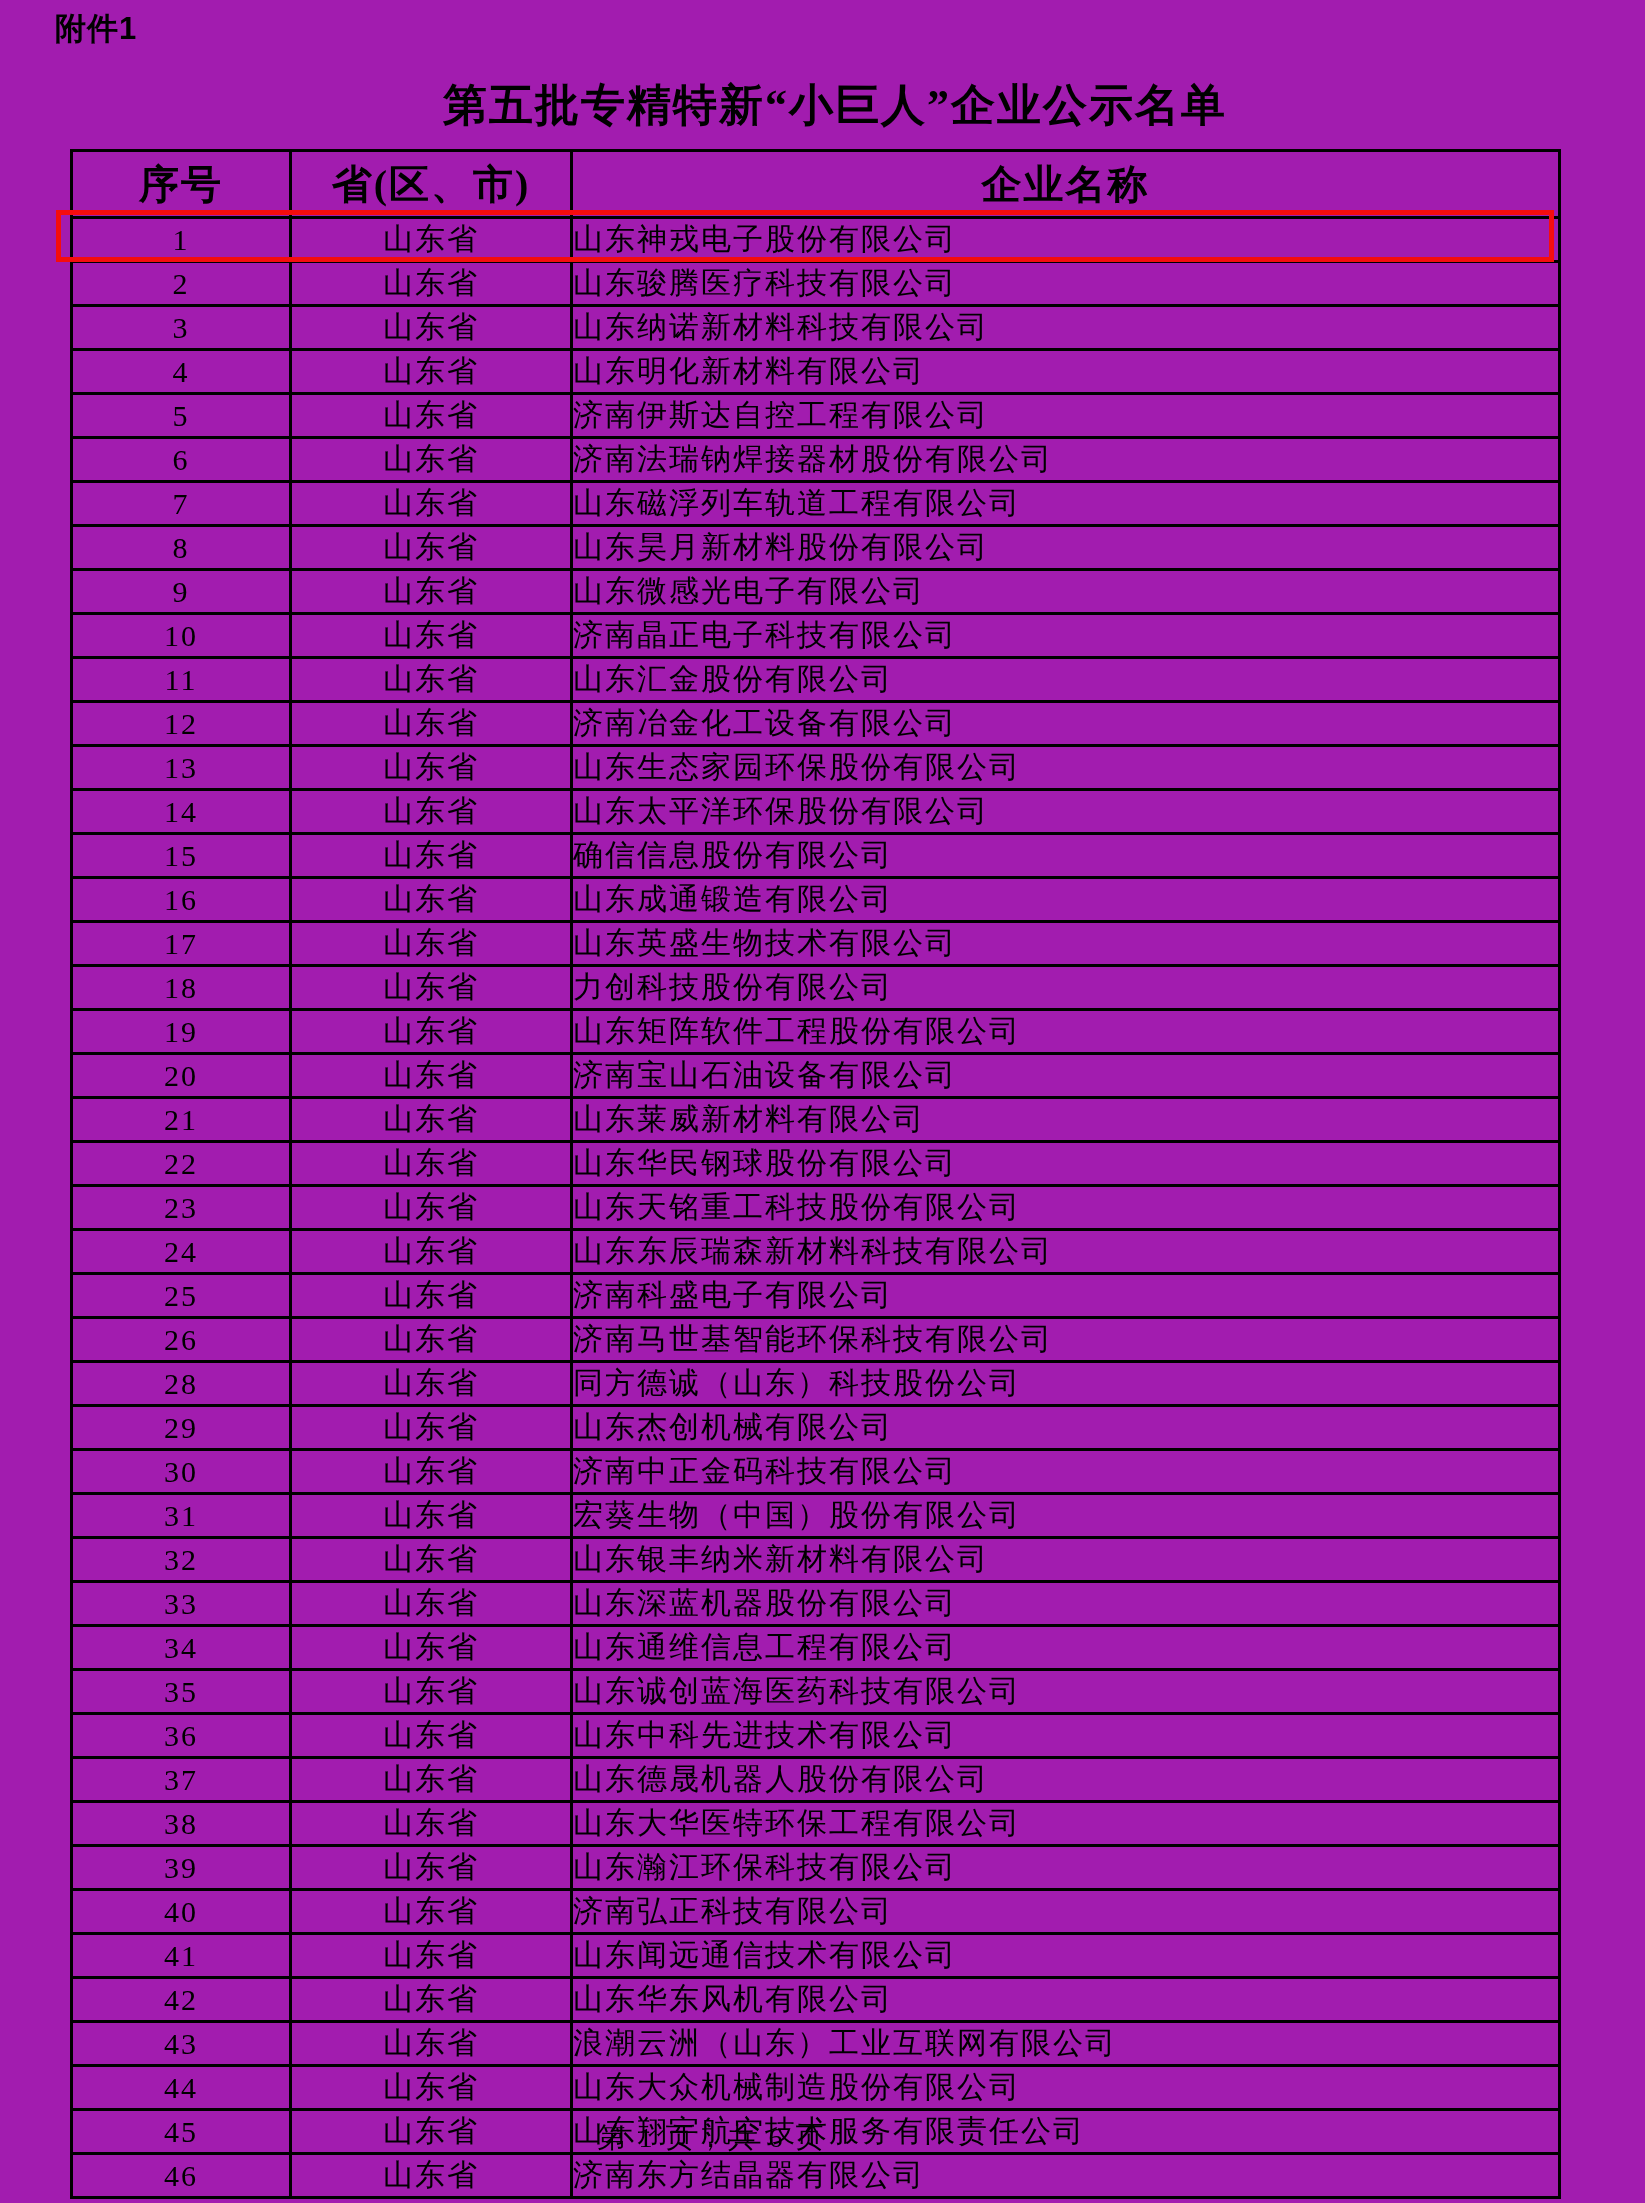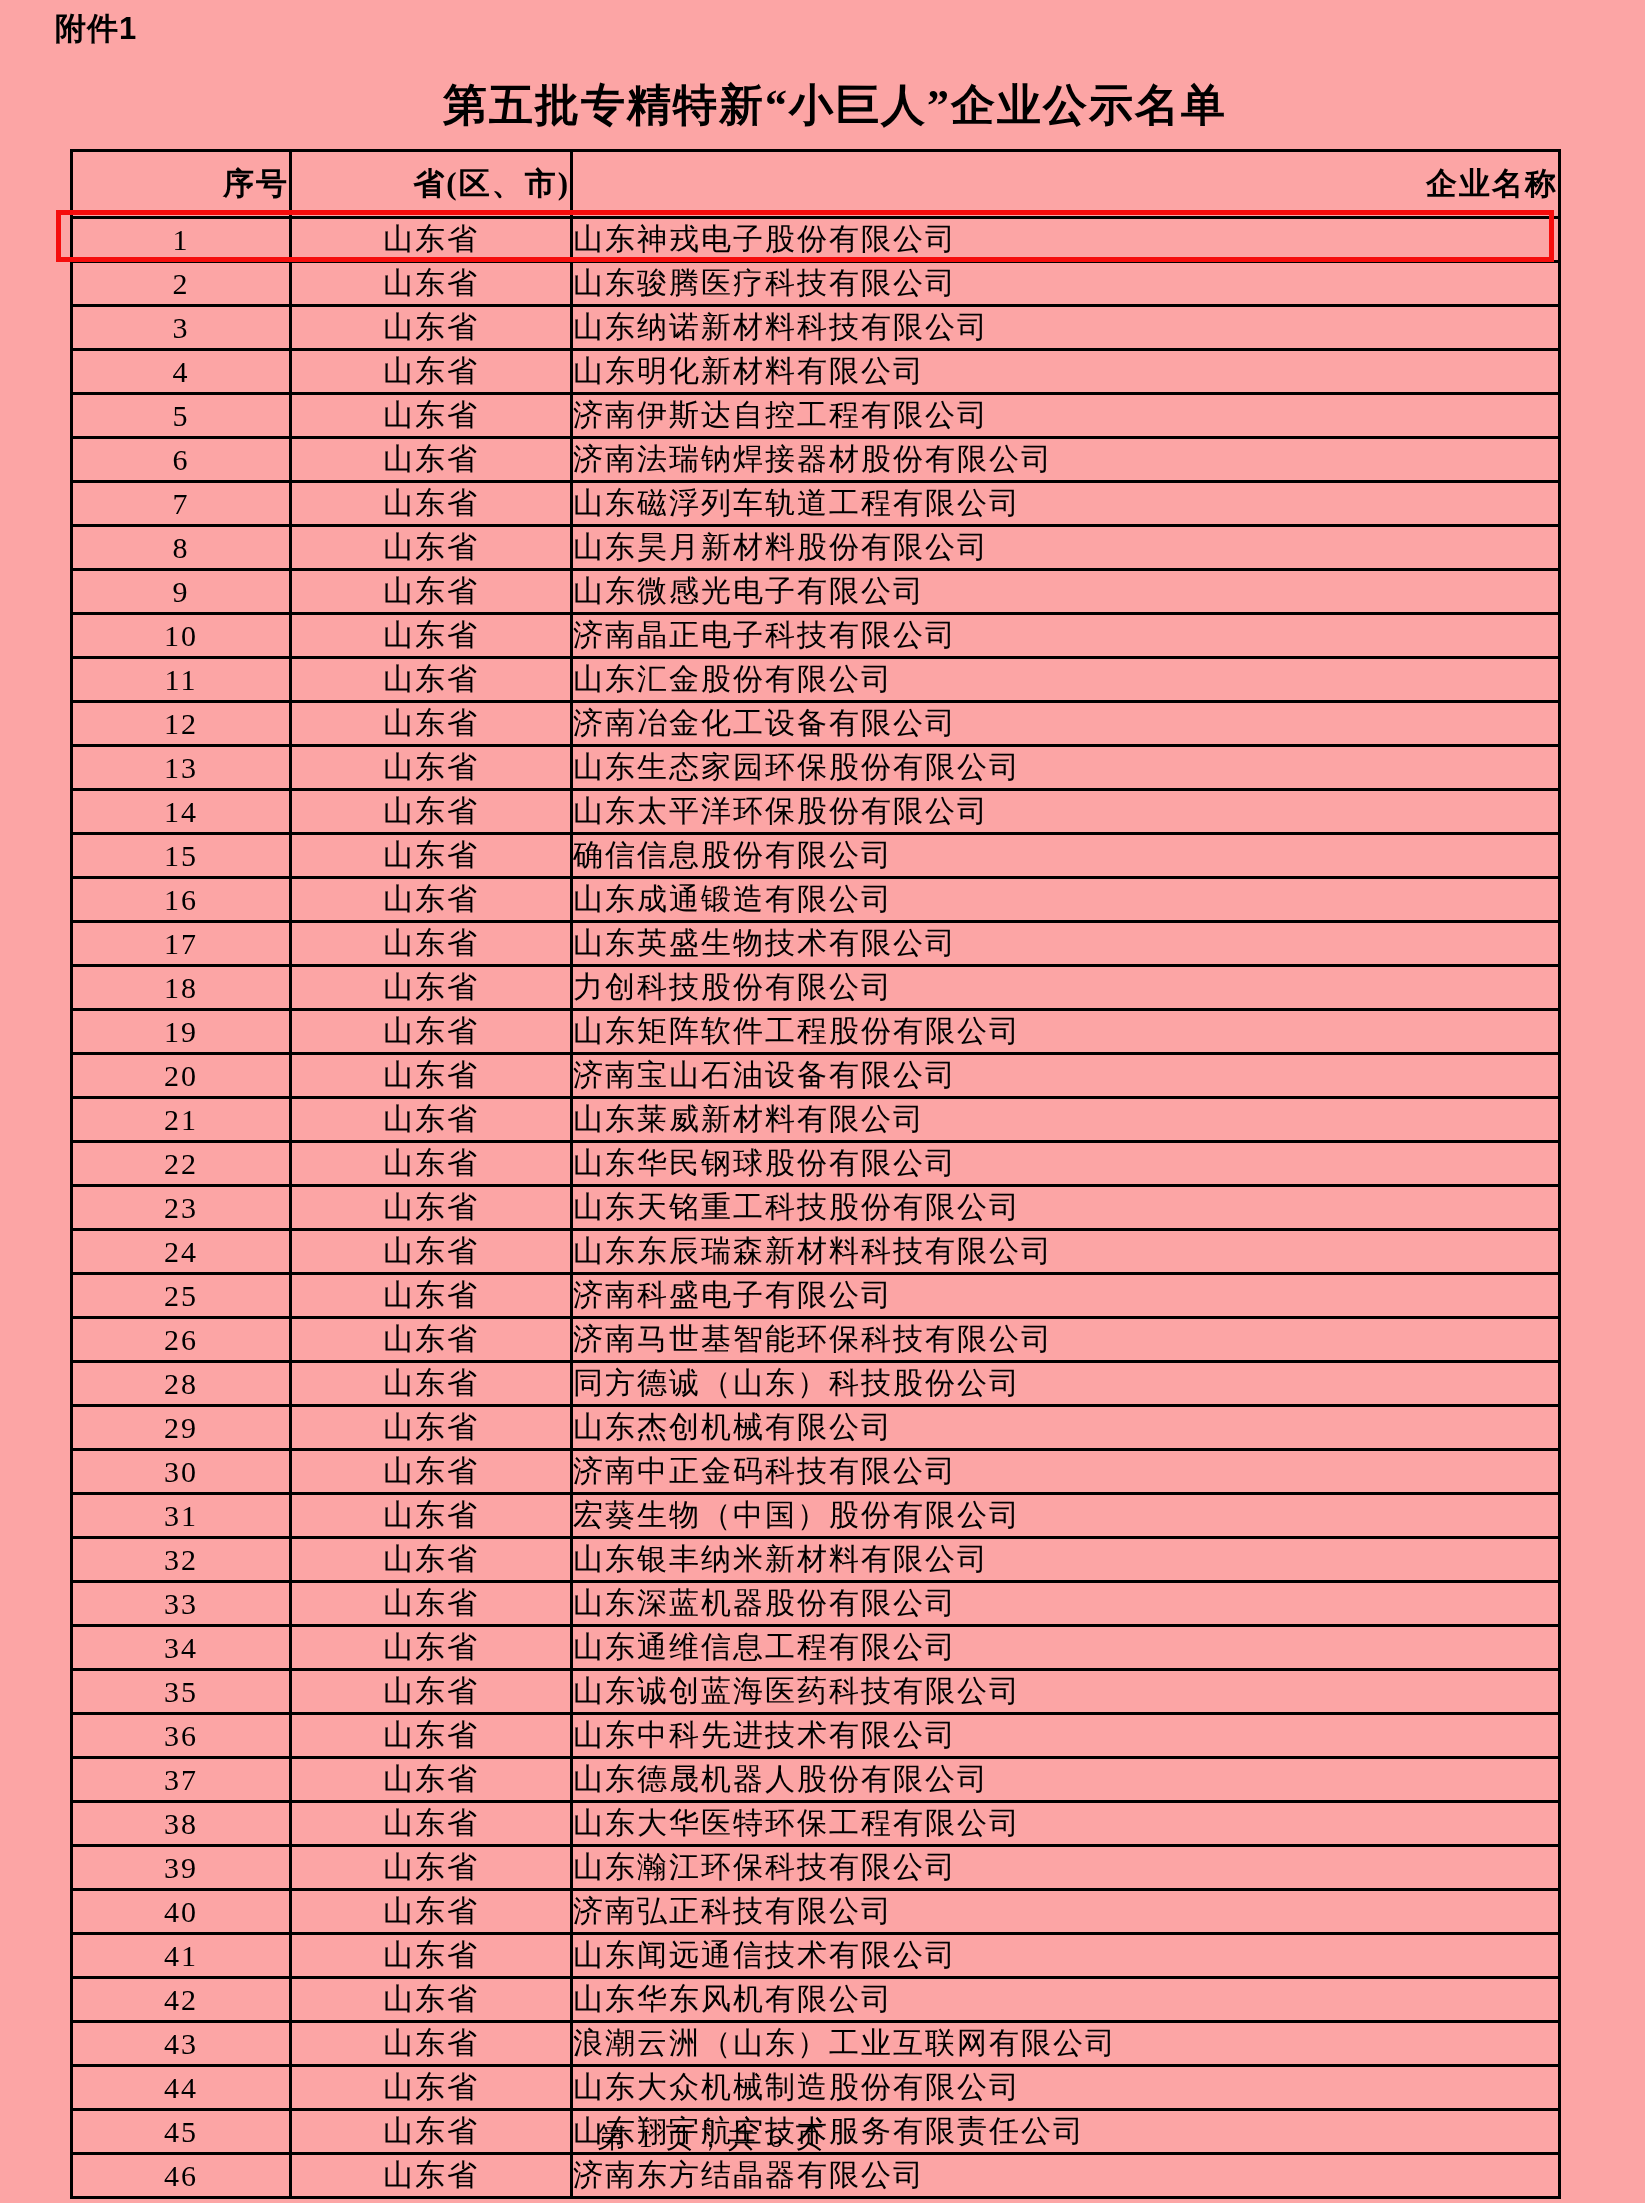--- a/index.html
+++ b/index.html
@@ -1,19 +1,19 @@
 <!DOCTYPE html>
 <html><head>
 <meta charset="utf-8">
 <style>
   html,body{margin:0;padding:0;background:#888;}
   .page{
     position:relative;
     width:1646px;height:2204px;
-    background:#fca5a5;
+    background:#a21caf;
     font-family:"Liberation Serif","DejaVu Serif",serif;
     color:#000;
     overflow:hidden;
   }
   .attachment{
     position:absolute;left:55px;top:8px;
     font-family:"Liberation Sans","DejaVu Sans",sans-serif;
     font-size:31px;font-weight:bold;letter-spacing:1px;
   }
   .doc-title{
@@ -33,22 +33,22 @@
   table.roster th,table.roster td{
     border:3px solid #000;
     padding:0;
     font-size:30px;
     letter-spacing:2px;
     overflow:hidden;white-space:nowrap;
   }
   table.roster th{
     height:64px;
     font-weight:bold;
-    text-align:right;
-    font-size:31px;
+    text-align:center;
+    font-size:40px;
   }
   table.roster td{height:37px;}
   td.cell-no,td.cell-prov{text-align:center;font-size:28px;}
   td.cell-comp{text-align:left;padding-left:10px;}
   .highlight-box{
     position:absolute;left:56px;top:210px;
     width:1498px;height:52px;
     box-sizing:border-box;
     border:5px solid #f50d0d;
     pointer-events:none;

